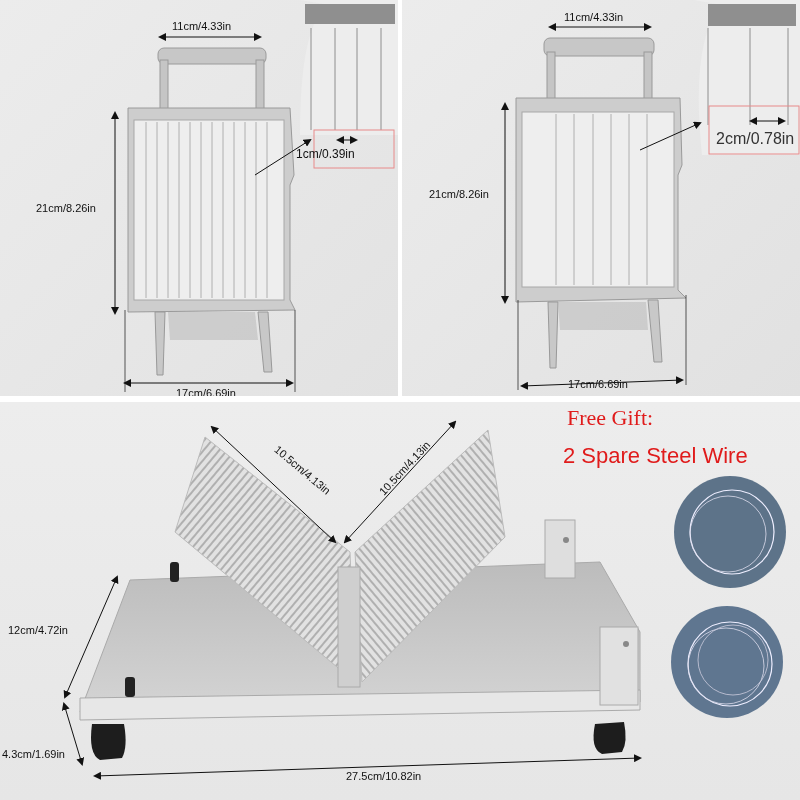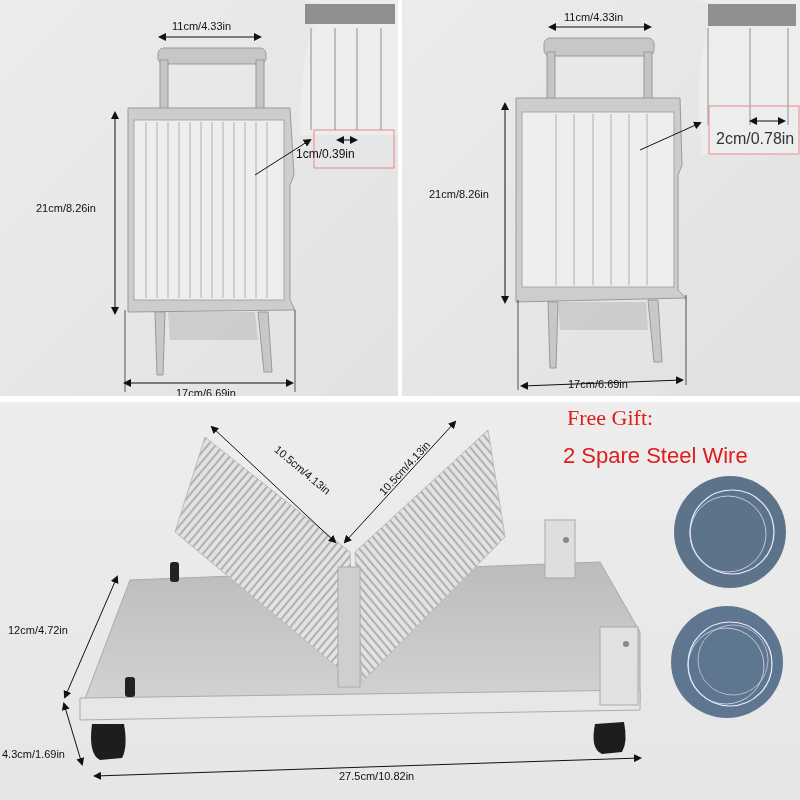--- a/index.html
+++ b/index.html
@@ -165,16 +165,16 @@
     <circle cx="728" cy="132" r="38" fill="none" stroke="#dde" stroke-width="0.8"></circle>
     <circle cx="727" cy="260" r="56" fill="#5f7690"></circle>
     <circle cx="730" cy="262" r="42" fill="none" stroke="#eef" stroke-width="1.2"></circle>
     <circle cx="726" cy="264" r="38" fill="none" stroke="#dde" stroke-width="0.8"></circle>
     <circle cx="733" cy="258" r="35" fill="none" stroke="#ccd" stroke-width="0.8"></circle>
   </svg>
   <div class="lbl" style="left:268px;top:62px;transform:rotate(40deg);">10.5cm/4.13in</div>
   <div class="lbl" style="left:370px;top:60px;transform:rotate(-47deg);">10.5cm/4.13in</div>
   <div class="lbl" style="left:8px;top:222px;">12cm/4.72in</div>
   <div class="lbl" style="left:2px;top:330px;margin-top:16px;">4.3cm/1.69in</div>
-  <div class="lbl" style="left:339px;top:368px;">27.5cm/10.82in</div>
+  <div class="lbl" style="left:346px;top:368px;">27.5cm/10.82in</div>
   <div class="gift" style="left:567px;top:4px;font-family:Liberation Serif, serif;">Free Gift:</div>
   <div class="gift" style="left:563px;top:42px;">2 Spare Steel Wire</div>
 </div>
 
 </body></html>

